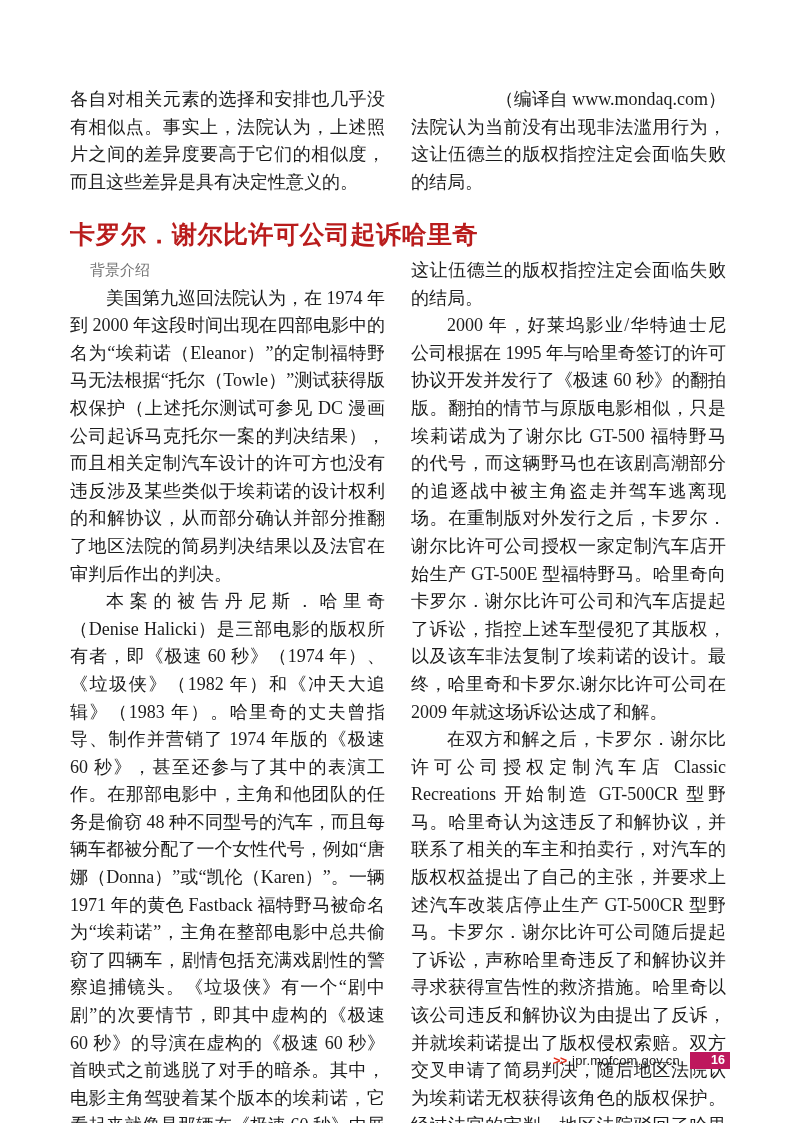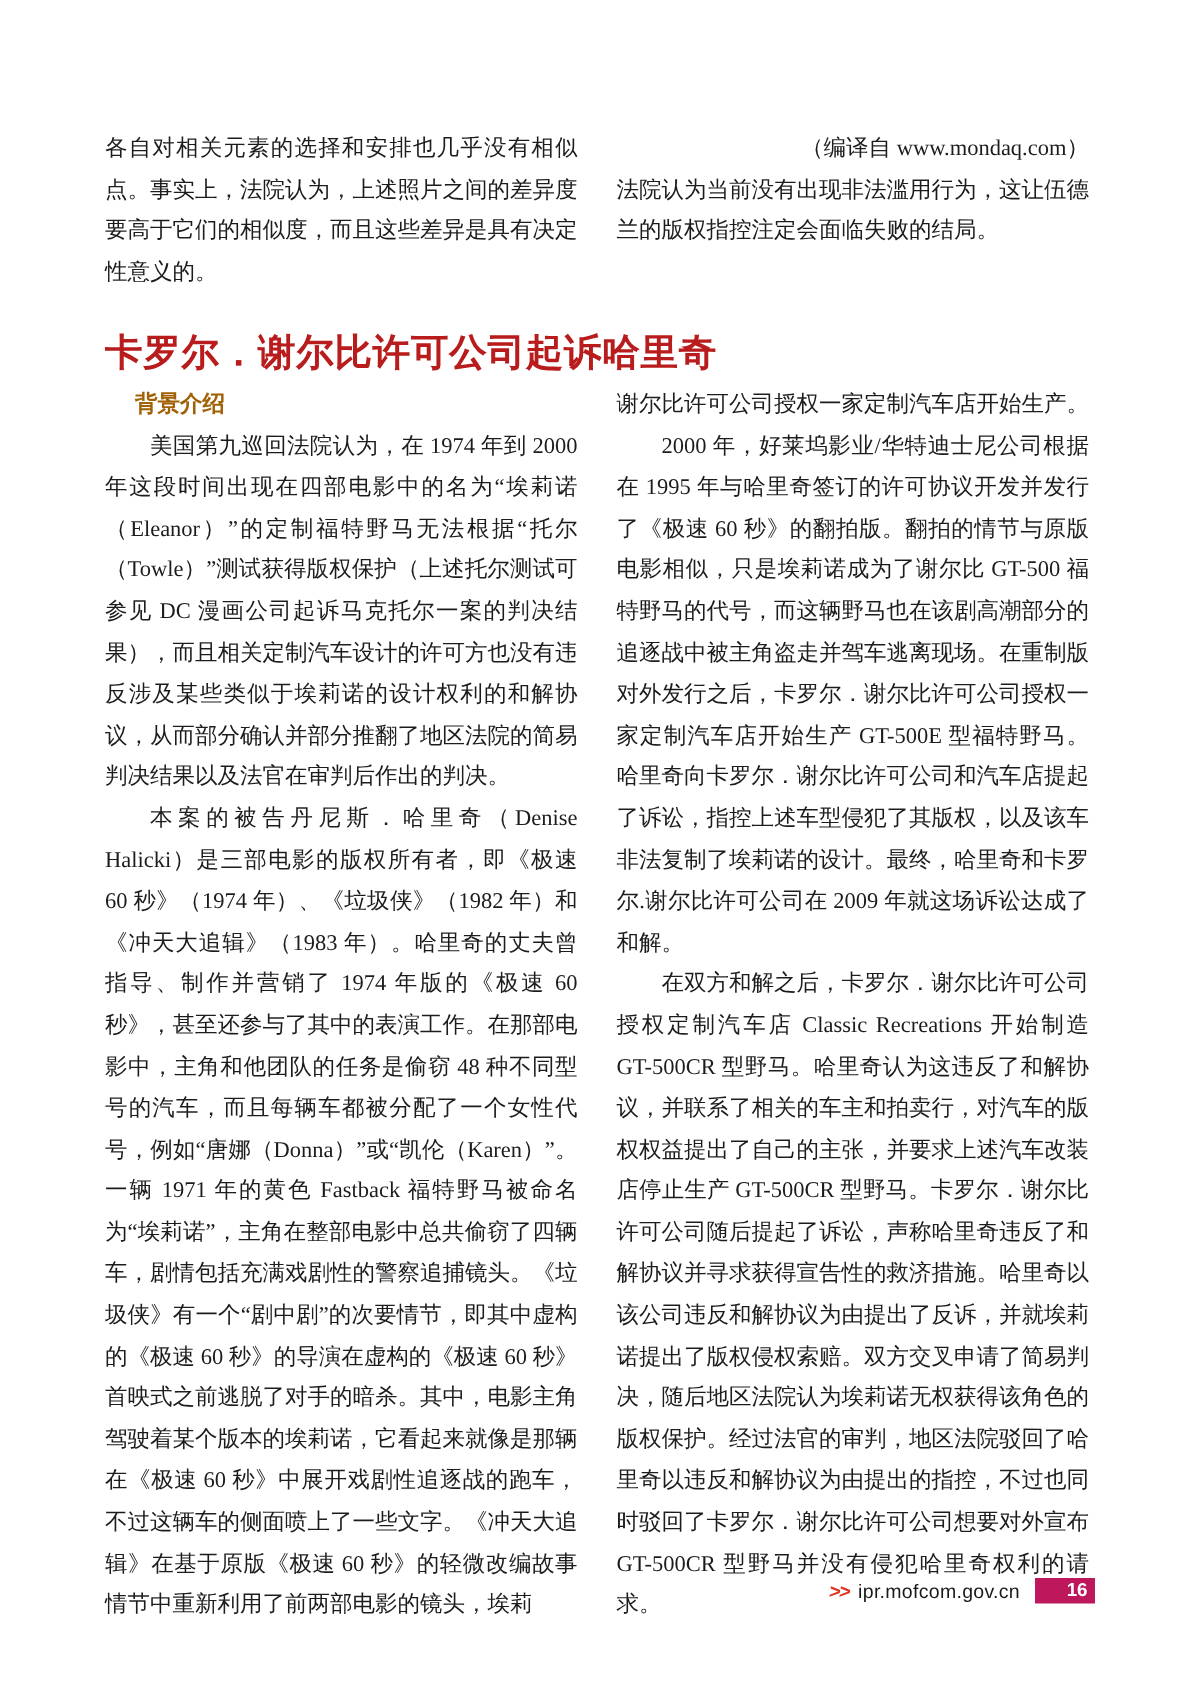--- a/index.html
+++ b/index.html
@@ -7,21 +7,21 @@
   body {
     position:relative;
     width:794px; height:1123px;
     font-family:"Liberation Serif", serif;
     color:#1c1c1c;
     overflow:hidden;
   }
   .two-col { display:flex; gap:26px; }
   .col { width:315px; }
   .body-text {
-    font-size:15px;
+    font-size:18px;
     line-height:27.6px;
     text-align:justify;
   }
   .prev-section {
     position:absolute; top:86px; left:70px; width:656px;
   }
   .attribution {
     text-align:right;
   }
   .article-title {
@@ -29,25 +29,25 @@
     font-family:"Liberation Sans", sans-serif;
     font-weight:bold;
     font-size:25px;
     color:#b91c1c;
     letter-spacing:0.5px;
   }
   .article-columns {
     position:absolute; top:257px; left:70px; width:656px;
   }
   .section-heading {
-    font-weight:bold;
+    font-weight:normal;
     padding-left:20px;
     font-size:15px;
     line-height:27.6px;
-    color:#a16207;
+    color:#737373;
   }
   p.para { text-indent:2em; }
   p.cont { text-indent:0; }
   .footer {
     position:absolute; top:1051px; left:0; width:730px; height:19px;
     display:flex; justify-content:flex-end; align-items:center;
     font-family:"Liberation Sans", sans-serif;
     font-size:13px;
     color:#1a1a1a;
   }
@@ -84,21 +84,21 @@
 
 <h1 class="article-title">卡罗尔．谢尔比许可公司起诉哈里奇</h1>
 
 <div class="article-columns two-col">
   <div class="col">
     <div class="section-heading">背景介绍</div>
     <p class="body-text para">美国第九巡回法院认为，在 1974 年到 2000 年这段时间出现在四部电影中的名为“埃莉诺（Eleanor）”的定制福特野马无法根据“托尔（Towle）”测试获得版权保护（上述托尔测试可参见 DC 漫画公司起诉马克托尔一案的判决结果），而且相关定制汽车设计的许可方也没有违反涉及某些类似于埃莉诺的设计权利的和解协议，从而部分确认并部分推翻了地区法院的简易判决结果以及法官在审判后作出的判决。</p>
     <p class="body-text para">本案的被告丹尼斯．哈里奇（Denise Halicki）是三部电影的版权所有者，即《极速 60 秒》（1974 年）、《垃圾侠》（1982 年）和《冲天大追辑》（1983 年）。哈里奇的丈夫曾指导、制作并营销了 1974 年版的《极速 60 秒》，甚至还参与了其中的表演工作。在那部电影中，主角和他团队的任务是偷窃 48 种不同型号的汽车，而且每辆车都被分配了一个女性代号，例如“唐娜（Donna）”或“凯伦（Karen）”。一辆 1971 年的黄色 Fastback 福特野马被命名为“埃莉诺”，主角在整部电影中总共偷窃了四辆车，剧情包括充满戏剧性的警察追捕镜头。《垃圾侠》有一个“剧中剧”的次要情节，即其中虚构的《极速 60 秒》的导演在虚构的《极速 60 秒》首映式之前逃脱了对手的暗杀。其中，电影主角驾驶着某个版本的埃莉诺，它看起来就像是那辆在《极速 60 秒》中展开戏剧性追逐战的跑车，不过这辆车的侧面喷上了一些文字。《冲天大追辑》在基于原版《极速 60 秒》的轻微改编故事情节中重新利用了前两部电影的镜头，埃莉</p>
   </div>
   <div class="col">
-    <p class="body-text cont">谢尔比许可公司授权一家定制汽车店开始生产。</p>
+    <p class="body-text cont">这让伍德兰的版权指控注定会面临失败的结局。</p>
     <p class="body-text para">2000 年，好莱坞影业/华特迪士尼公司根据在 1995 年与哈里奇签订的许可协议开发并发行了《极速 60 秒》的翻拍版。翻拍的情节与原版电影相似，只是埃莉诺成为了谢尔比 GT-500 福特野马的代号，而这辆野马也在该剧高潮部分的追逐战中被主角盗走并驾车逃离现场。在重制版对外发行之后，卡罗尔．谢尔比许可公司授权一家定制汽车店开始生产 GT-500E 型福特野马。哈里奇向卡罗尔．谢尔比许可公司和汽车店提起了诉讼，指控上述车型侵犯了其版权，以及该车非法复制了埃莉诺的设计。最终，哈里奇和卡罗尔.谢尔比许可公司在 2009 年就这场诉讼达成了和解。</p>
     <p class="body-text para">在双方和解之后，卡罗尔．谢尔比许可公司授权定制汽车店 Classic Recreations 开始制造 GT-500CR 型野马。哈里奇认为这违反了和解协议，并联系了相关的车主和拍卖行，对汽车的版权权益提出了自己的主张，并要求上述汽车改装店停止生产 GT-500CR 型野马。卡罗尔．谢尔比许可公司随后提起了诉讼，声称哈里奇违反了和解协议并寻求获得宣告性的救济措施。哈里奇以该公司违反和解协议为由提出了反诉，并就埃莉诺提出了版权侵权索赔。双方交叉申请了简易判决，随后地区法院认为埃莉诺无权获得该角色的版权保护。经过法官的审判，地区法院驳回了哈里奇以违反和解协议为由提出的指控，不过也同时驳回了卡罗尔．谢尔比许可公司想要对外宣布 GT-500CR 型野马并没有侵犯哈里奇权利的请求。</p>
   </div>
 </div>
 
 <div class="footer">
   <span class="chevrons">&gt;&gt;</span>
   <span class="site-url">ipr.mofcom.gov.cn</span>
   <span class="page-badge">16</span>
 </div>

